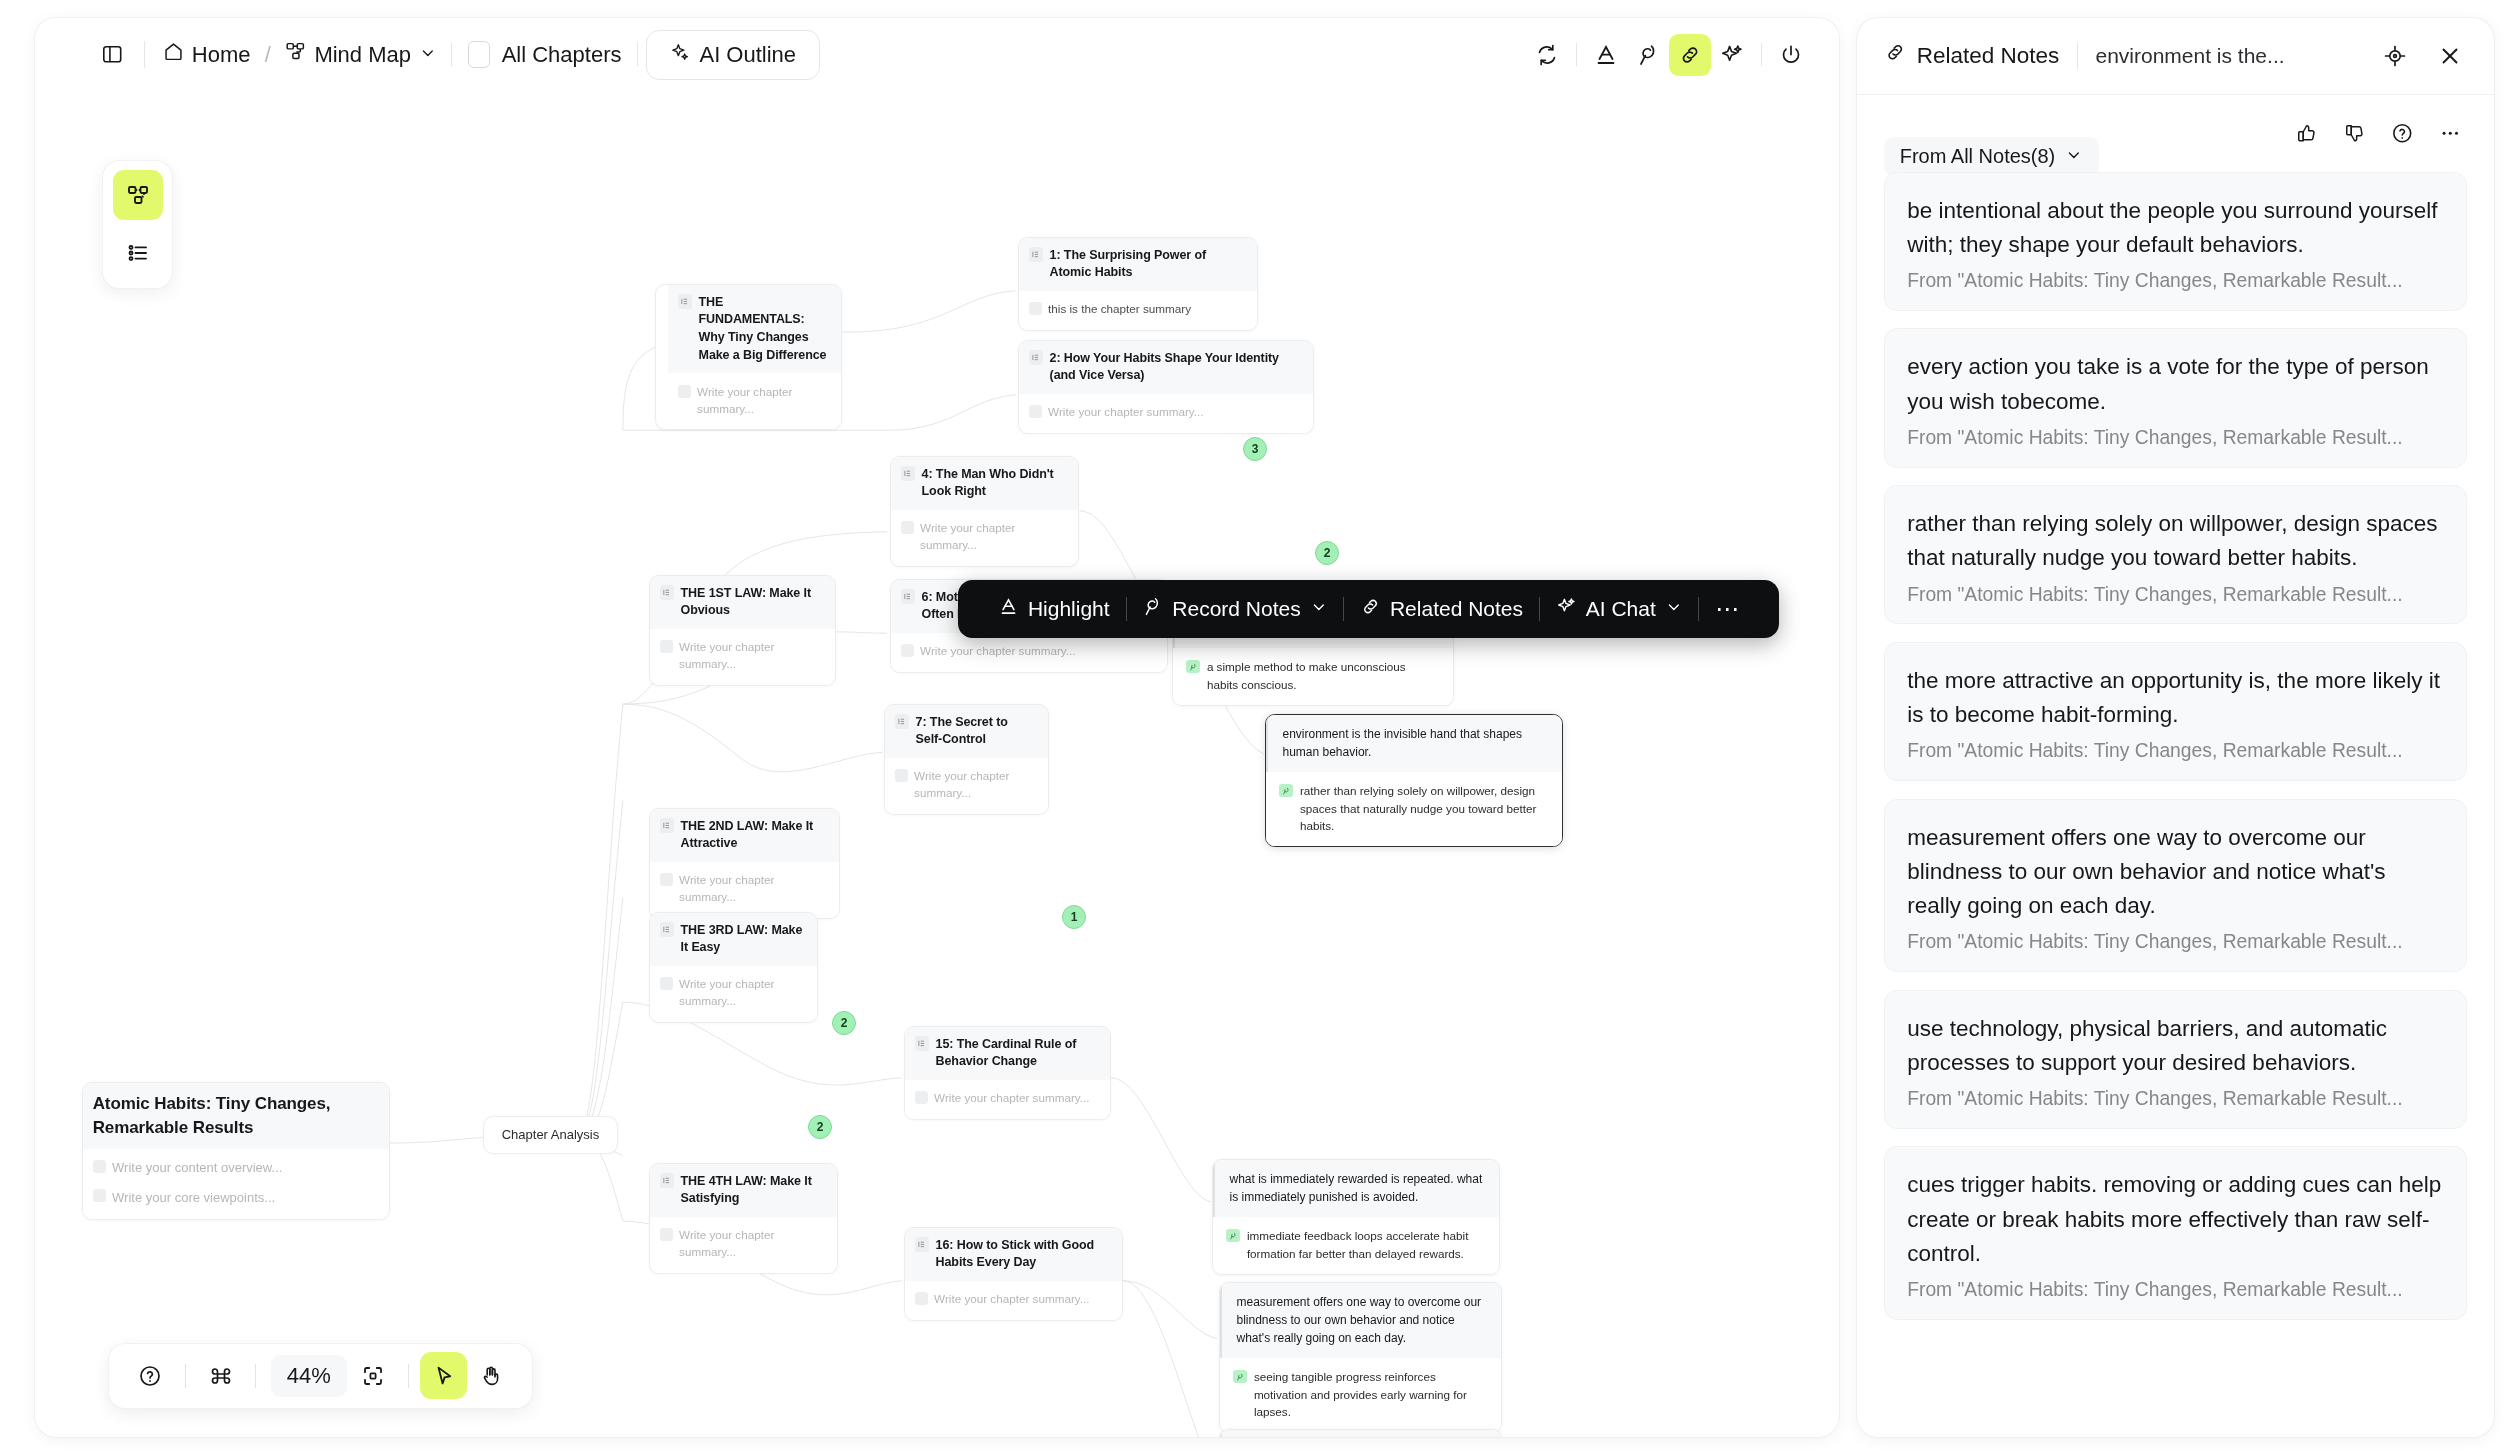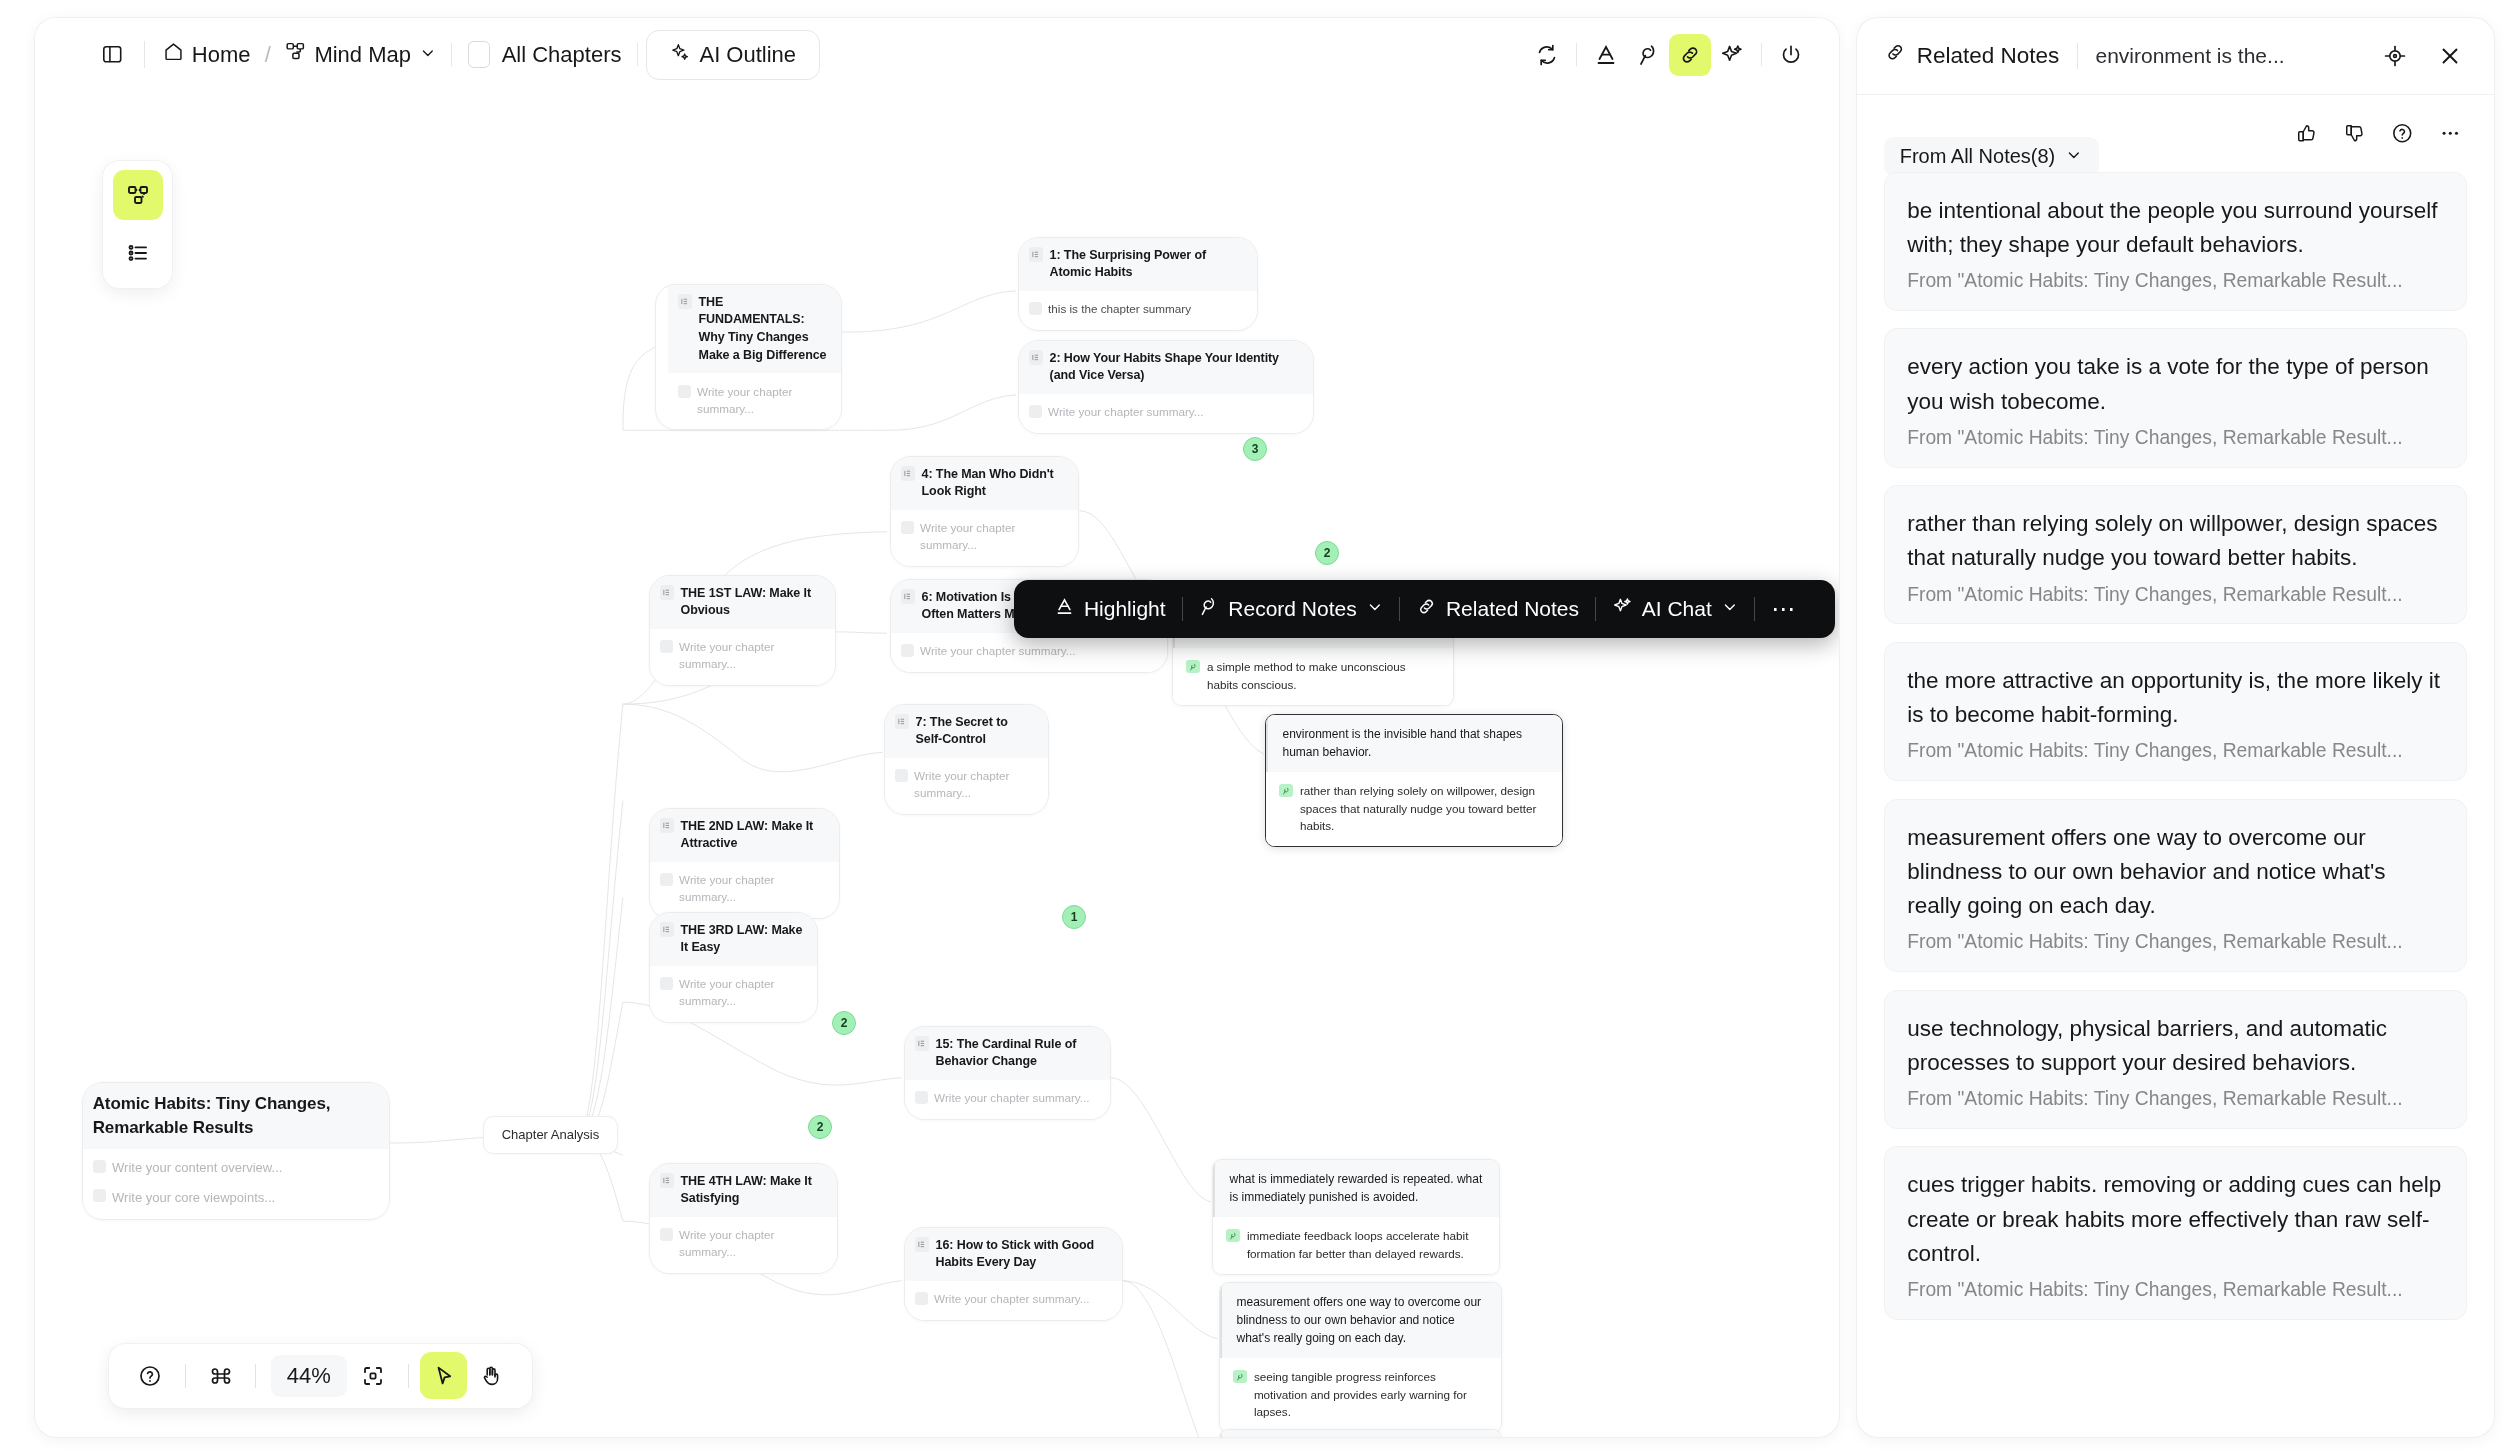--- a/index.html
+++ b/index.html
@@ -94,21 +94,21 @@
     position: absolute; inset: 74px 0 0 0;
     overflow: hidden;
   }
   .edges { position: absolute; inset: 0; width: 1804px; height: 1345px; }
 
   
   .node {
     position: absolute;
     background: #fff;
     border: 0.8px solid #ececed;
-    border-radius: 21px;
+    border-radius: 10px;
     box-shadow: 0 0.8px 3.2px rgba(0,0,0,.035);
     overflow: hidden;
     cursor: pointer;
   }
   .node-head {
     background: #f7f8f9;
     padding: 8.9px 11.3px 8.9px 9.7px;
     display: flex; align-items: flex-start; gap: 6.4px;
   }
   .node-ico {
@@ -166,21 +166,21 @@
     font-size: 11.7px; line-height: 1.5; color: #2b2c2e;
   }
   .hl-note-ico {
     flex: 0 0 auto; width: 13.7px; height: 13.7px; border-radius: 3.2px;
     background: #b6f2c6; display: flex; align-items: center; justify-content: center;
     margin-top: 1.6px;
   }
 
   
   .ctx-toolbar {
-    position: absolute; left: 979px; top: 562px; z-index: 50;
+    position: absolute; left: 923px; top: 562px; z-index: 50;
     height: 58px; display: flex; align-items: center;
     background: #0e0f11; border-radius: 14.5px;
     padding: 0 24px; gap: 0;
     box-shadow: 0 6.4px 22.5px rgba(0,0,0,.3);
   }
   .ctx-item {
     display: flex; align-items: center; gap: 8.9px;
     color: #fff; font-size: 21px; padding: 0 16px; cursor: pointer;
     white-space: nowrap;
   }

